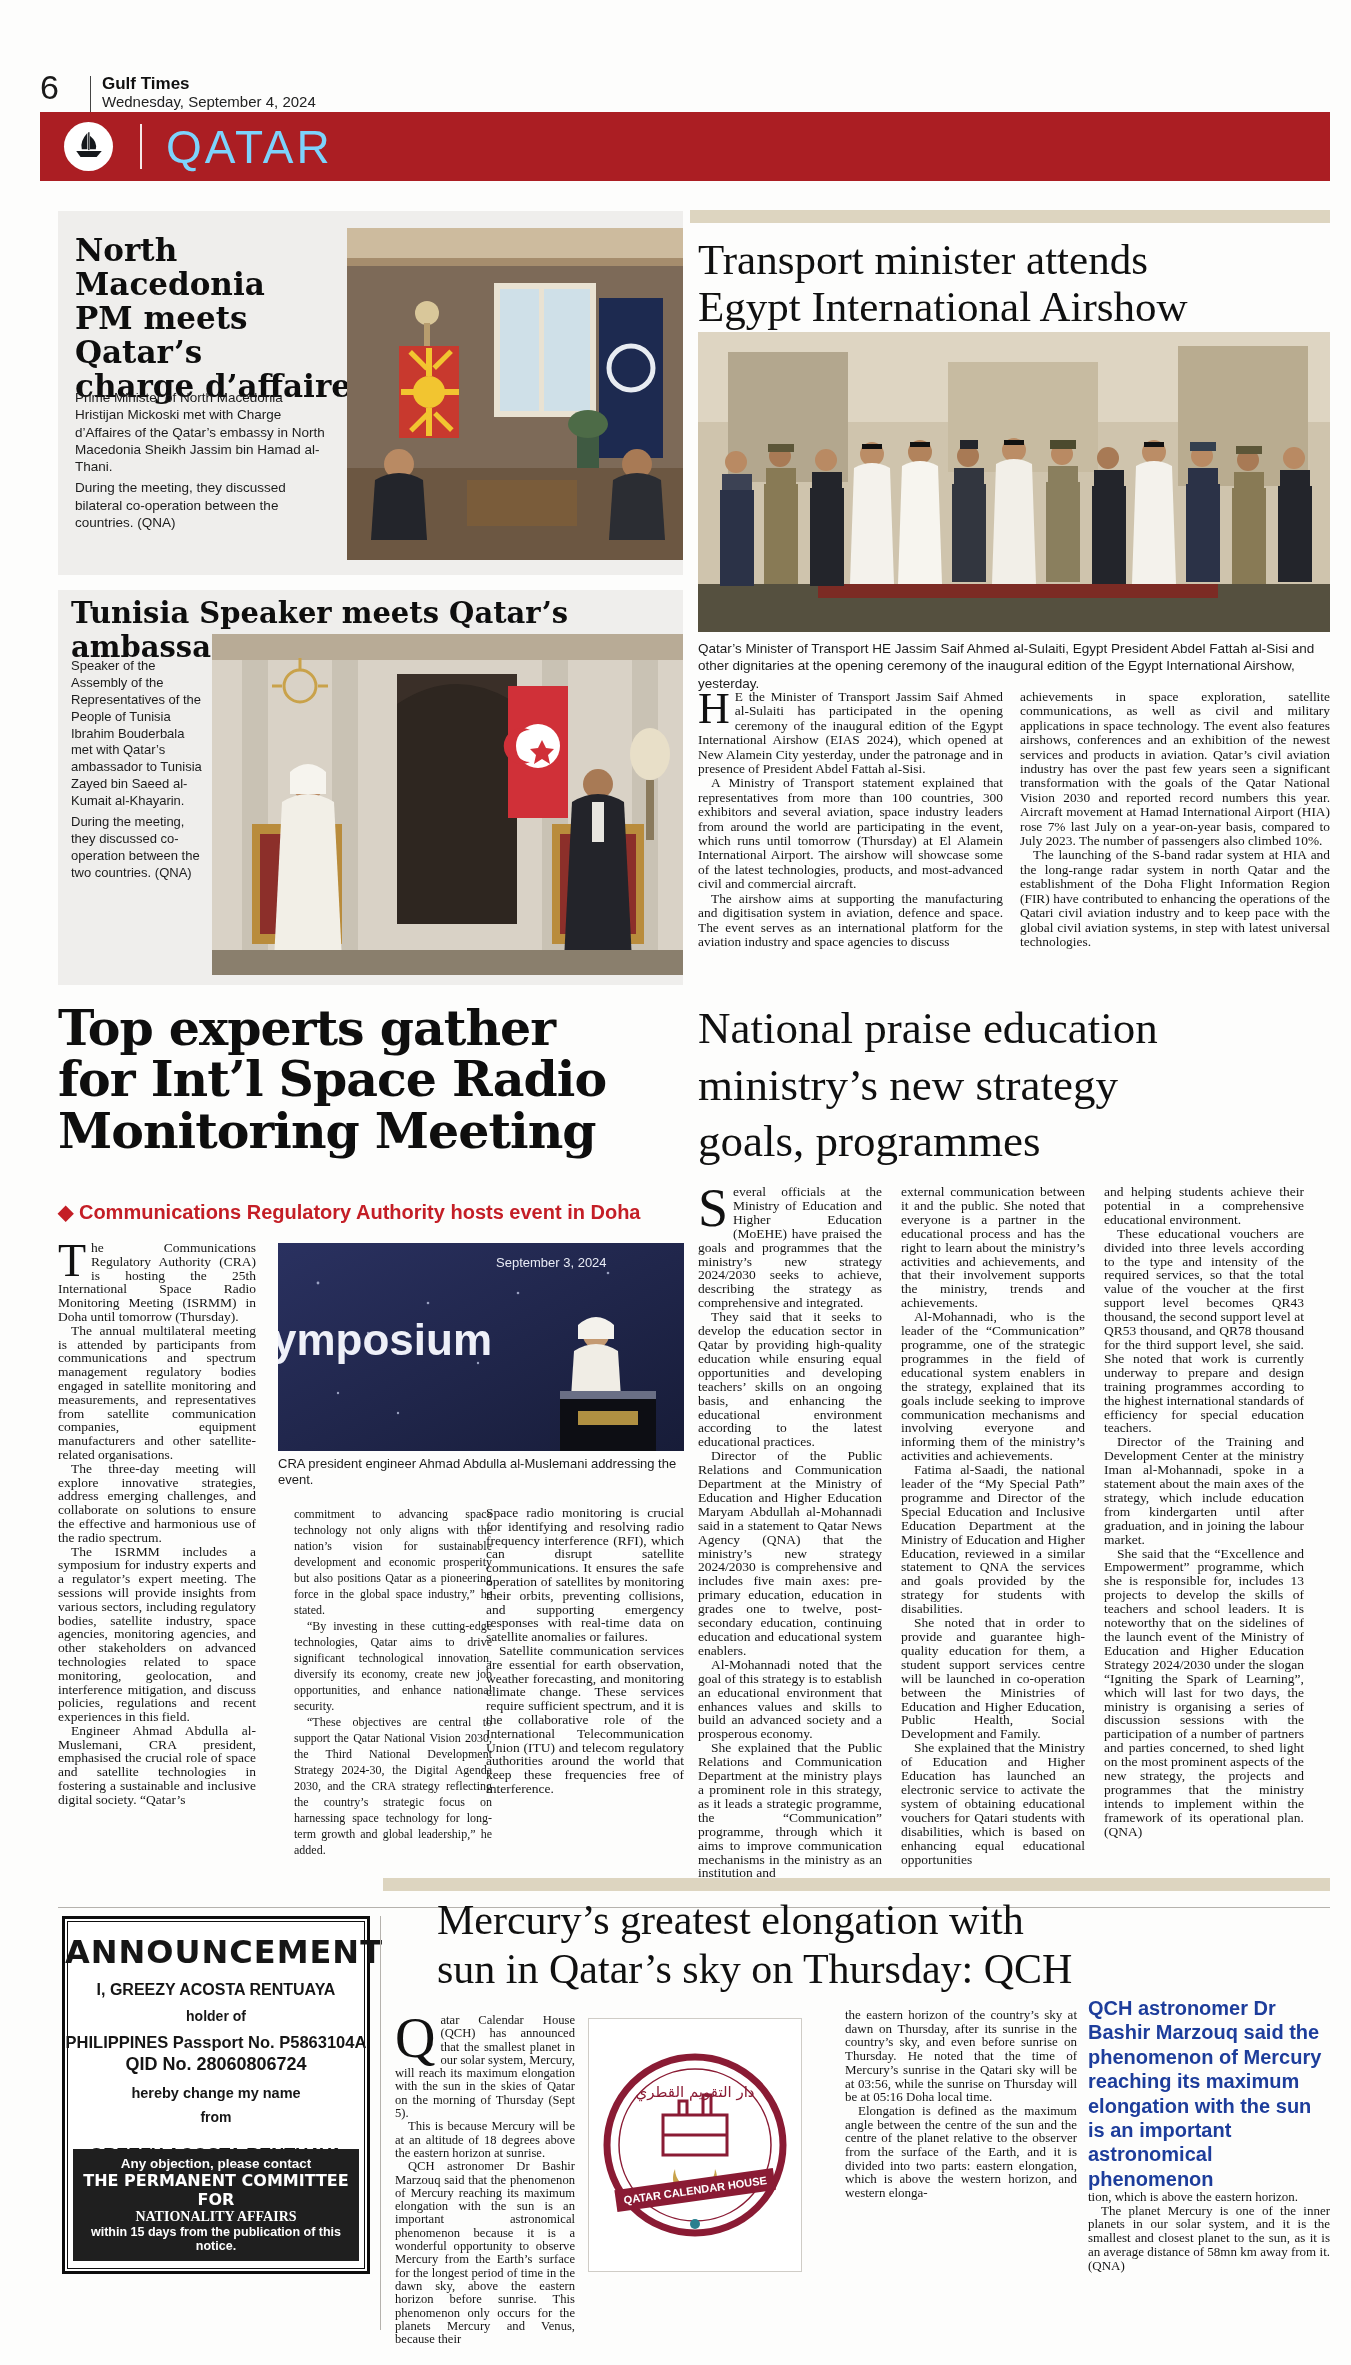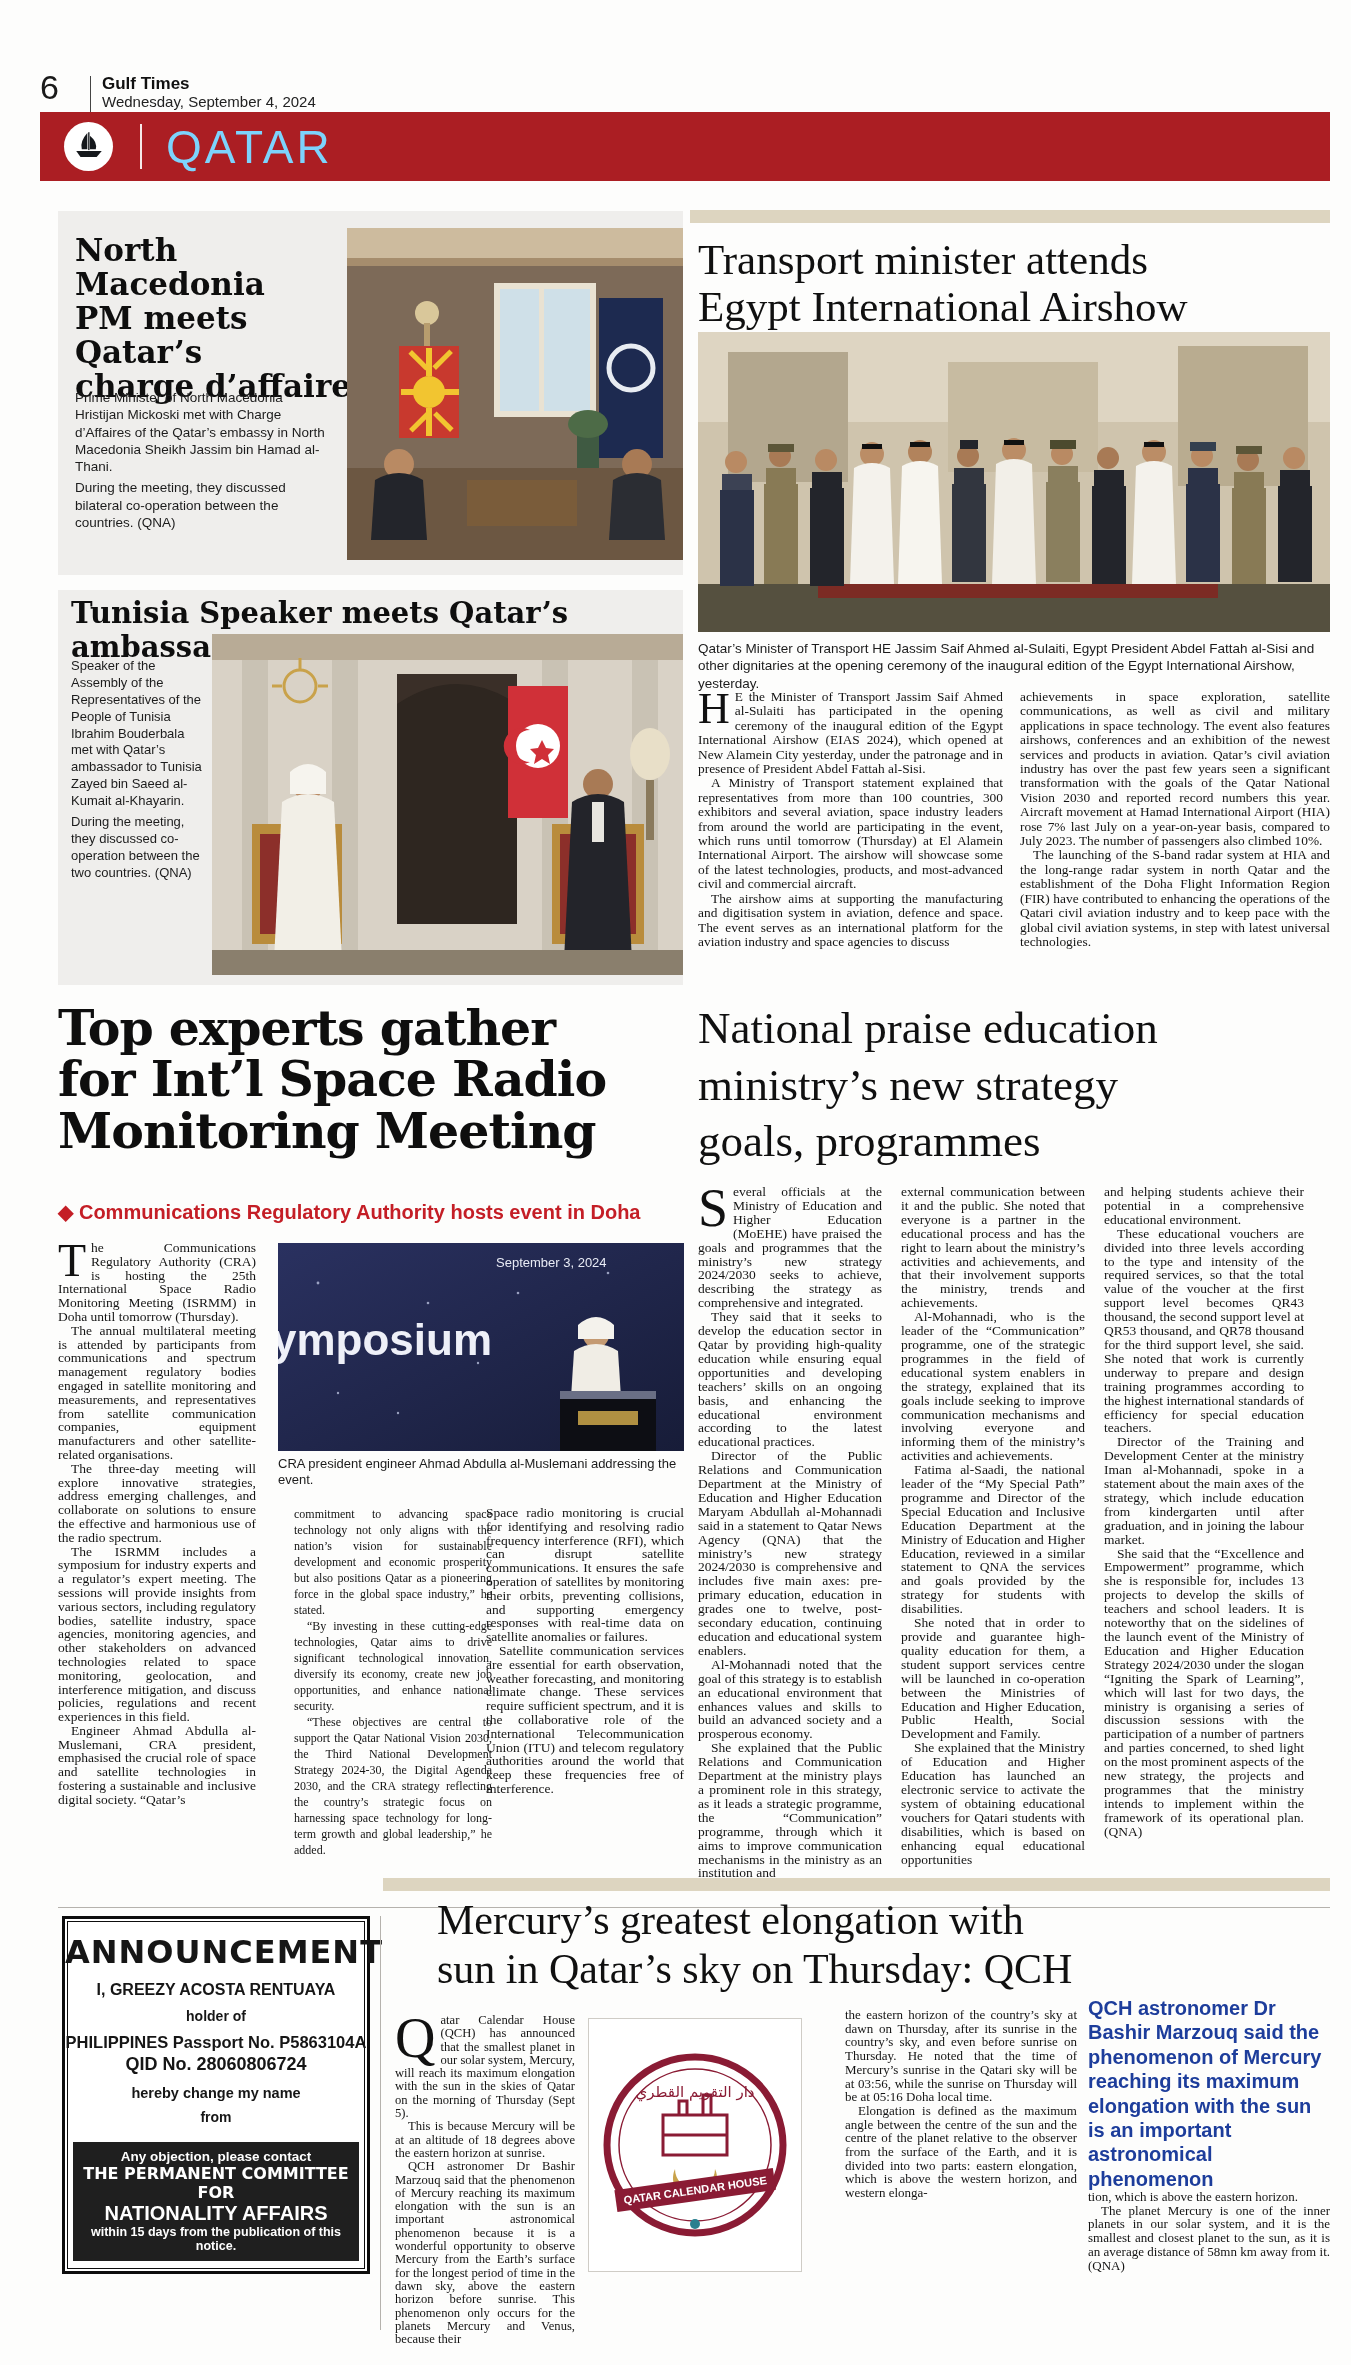--- a/index.html
+++ b/index.html
@@ -351,21 +351,21 @@
     <div class="l" style="font-size:16.5px;margin-top:9px;">PHILIPPINES Passport No. P5863104A</div>
     <div class="l" style="font-size:18px;margin-top:2px;">QID No. 28060806724</div>
     <div class="l" style="font-size:14.5px;margin-top:10px;">hereby change my name</div>
     <div class="l" style="font-size:14px;margin-top:8px;">from</div>
     <div class="l" style="font-size:18px;margin-top:20px;">GREEZY ACOSTA RENTUAYA</div>
     <div class="l" style="font-size:14px;margin-top:6px;">to</div>
     <div class="l" style="font-size:18px;margin-top:6px;font-family:'DejaVu Sans',sans-serif;">GREEZY RENTUAYA VEGA</div>
     <div class="ann-footer">
       <div style="font-size:13.5px;">Any objection, please contact</div>
       <div style="font-size:16px;font-family:'DejaVu Sans',sans-serif;">THE PERMANENT COMMITTEE FOR</div>
-      <div style="font-size:20px;font-family:Liberation Sans, sans-serif;">NATIONALITY AFFAIRS</div>
+      <div style="font-size:14px;font-family:Liberation Serif, serif;">NATIONALITY AFFAIRS</div>
       <div style="font-size:12.5px;">within 15 days from the publication of this notice.</div>
     </div>
   </div>
   <div class="abs rule" style="left:380px;top:1916px;width:1px;height:414px;"></div>
 
   <div class="abs beige" style="left:383px;top:1878px;width:947px;height:13px;"></div>
   <div class="abs serifhead" style="left:437px;top:1896px;width:900px;font-size:42px;line-height:1.17;">
     <div>Mercury’s greatest elongation with</div>
     <div>sun in Qatar’s sky on Thursday: QCH</div>
   </div>

